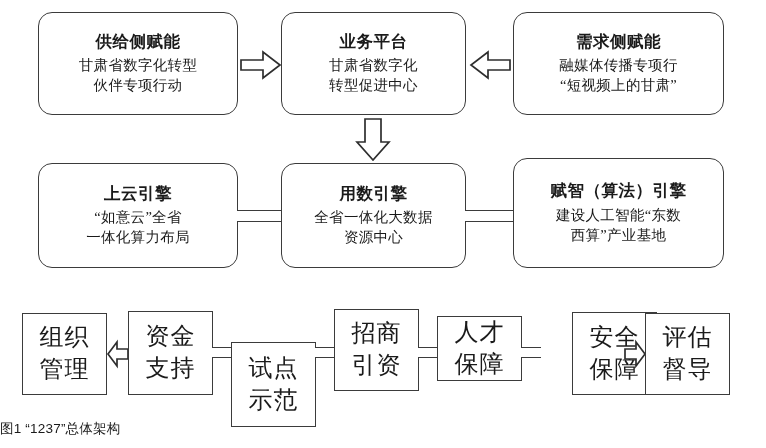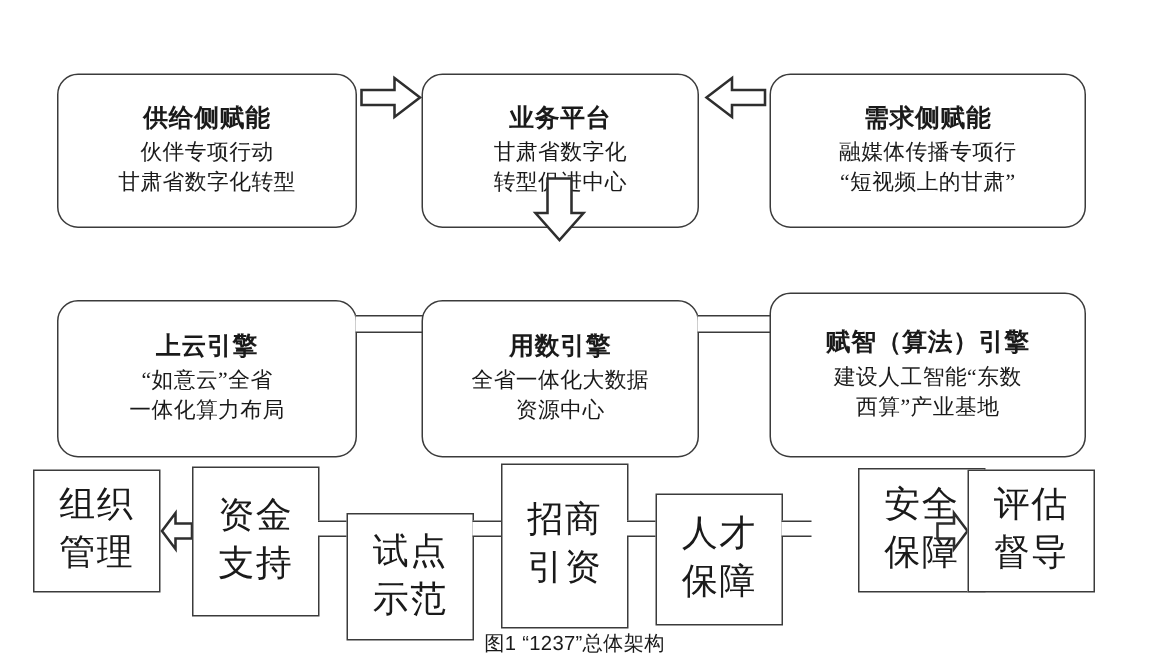--- a/index.html
+++ b/index.html
@@ -34,21 +34,20 @@
     align-items: center;
     justify-content: center;
     background: #ffffff;
     border: 1.6px solid #3b3b3b;
     text-align: center;
   }
 
   
   .node.rounded {
     border-radius: 14px;
-    margin-top: 37px;
   }
 
   
   .node.square {
     border-radius: 0;
     border-width: 1.5px;
   }
 
   .node-title {
     font-weight: bold;
@@ -99,37 +98,36 @@
     stroke-width: 1.7;
     stroke-linejoin: miter;
   }
 
   
   #figure-caption {
     position: absolute;
     left: 0;
     top: 420px;
     width: 766px;
-    text-align: center;
     font-family: "Liberation Sans", "DejaVu Sans", sans-serif;
     font-size: 13.5px;
     color: #1a1a1a;
     letter-spacing: 0.2px;
   }
 </style>
 </head>
 <body>
 
 <div id="diagram-canvas">
 
   <div class="node rounded" style="left:38px; top:12px; width:200px; height:103px;">
     <div class="node-title">供给侧赋能</div>
     <div class="node-sub">
+      <span>甘肃省数字化转型</span>
       <span>伙伴专项行动</span>
-      <span>甘肃省数字化转型</span>
     </div>
   </div>
 
   <svg class="arrow-svg" style="left:240px; top:50px;" width="42" height="30" viewBox="0 0 42 30">
     <path d="M1,10 L23,10 L23,2 L40,15 L23,28 L23,20 L1,20 Z"></path>
   </svg>
 
   <div class="node rounded" style="left:281px; top:12px; width:185px; height:103px;">
     <div class="node-title">业务平台</div>
     <div class="node-sub">
@@ -186,48 +184,48 @@
     <div class="measure-label">
       <span>组织</span>
       <span>管理</span>
     </div>
   </div>
 
   <svg class="arrow-svg" style="left:106px; top:340px;" width="23" height="28" viewBox="0 0 23 28">
     <path d="M22,9 L11,9 L11,2 L2,14 L11,26 L11,19 L22,19 Z"></path>
   </svg>
 
-  <div class="node square" style="left:128px; top:311px; width:85px; height:100px;">
+  <div class="node square" style="left:128px; top:311px; width:85px; height:84px;">
     <div class="measure-label">
       <span>资金</span>
       <span>支持</span>
     </div>
   </div>
 
   <div class="pipe-h" style="left:212px; top:347px; width:20px; height:11px;"></div>
 
   <div class="node square" style="left:231px; top:310px; width:85px; height:85px;margin-top:32px;">
     <div class="measure-label">
       <span>试点</span>
       <span>示范</span>
     </div>
   </div>
 
   <div class="pipe-h" style="left:315px; top:347px; width:20px; height:11px;"></div>
 
-  <div class="node square" style="left:334px; top:309px; width:85px; height:110px;">
+  <div class="node square" style="left:334px; top:309px; width:85px; height:82px;">
     <div class="measure-label">
       <span>招商</span>
       <span>引资</span>
     </div>
   </div>
 
   <div class="pipe-h" style="left:418px; top:347px; width:20px; height:11px;"></div>
 
-  <div class="node square" style="left:437px; top:329px; width:85px; height:88px;">
+  <div class="node square" style="left:437px; top:316px; width:85px; height:65px;">
     <div class="measure-label">
       <span>人才</span>
       <span>保障</span>
     </div>
   </div>
 
   <div class="pipe-h" style="left:521px; top:347px; width:20px; height:11px;"></div>
 
   <div class="node square" style="left:572px; top:312px; width:85px; height:83px;font-family:Liberation Serif, serif;">
     <div class="measure-label">

